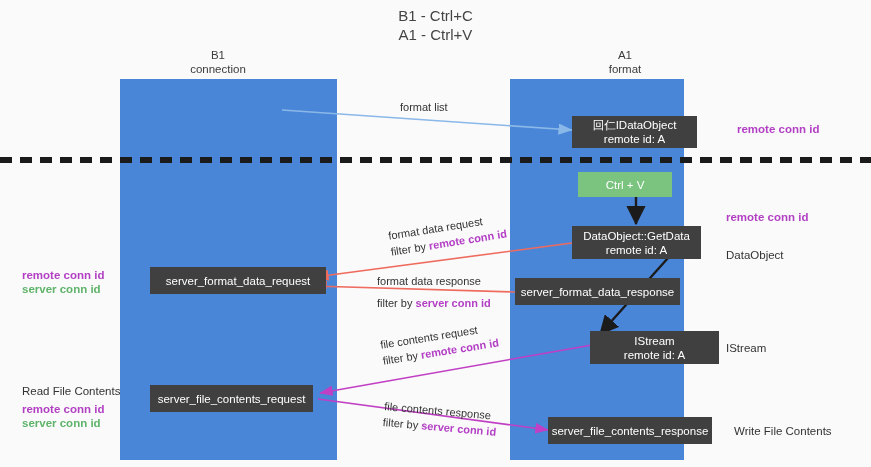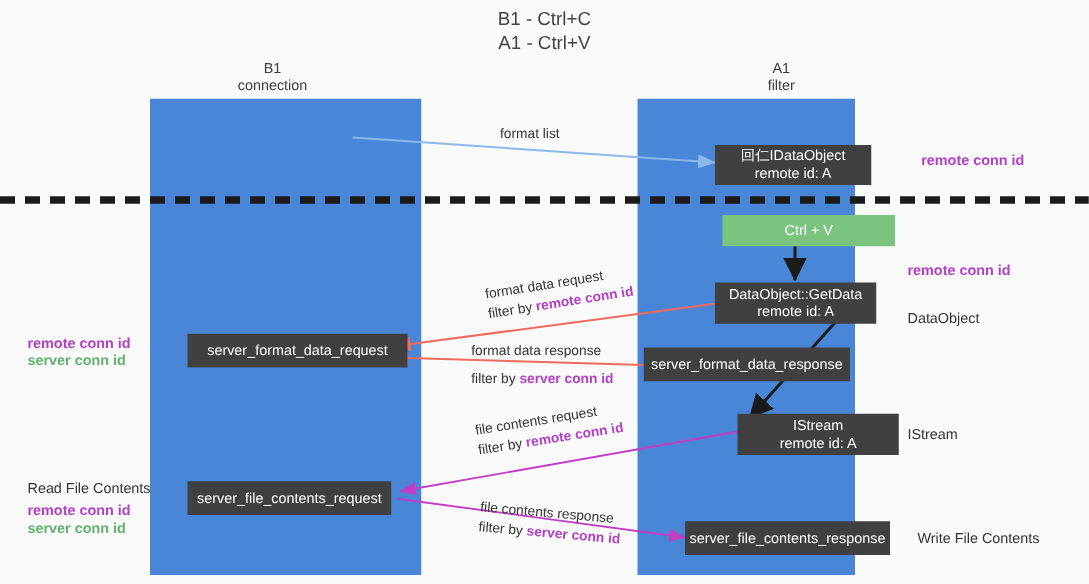--- a/index.html
+++ b/index.html
@@ -109,21 +109,21 @@
 <body>
 
 <div id="stage">
 
   <div class="abs title">B1 - Ctrl+C
 A1 - Ctrl+V</div>
 
   <div class="abs col-head" style="left:148px; top:48px; width:140px;">B1
 connection</div>
   <div class="abs col-head" style="left:555px; top:48px; width:140px;">A1
-filter</div>
+format</div>
 
   <div class="abs lane" style="left:120px; top:79px; width:217px; height:381px;"></div>
   <div class="abs lane" style="left:510px; top:79px; width:174px; height:381px;"></div>
 
   <svg class="overlay" viewBox="0 0 871 467" xmlns="http://www.w3.org/2000/svg">
     <defs>
       <marker id="ah-blue" markerWidth="9" markerHeight="7" refX="8.5" refY="3.5" orient="auto">
         <polygon points="0 0, 9 3.5, 0 7" fill="#8ab8e8"></polygon>
       </marker>
       <marker id="ah-red" markerWidth="9" markerHeight="7" refX="8.5" refY="3.5" orient="auto">
@@ -151,21 +151,21 @@
 
     <line x1="318" y1="399" x2="548" y2="430" stroke="#c13fc4" stroke-width="1.5" marker-end="url(#ah-magenta)"></line>
   </svg>
 
   <div class="abs dashed-sep"></div>
 
 
   <div class="abs box box-orange" style="left:572px; top:116px; width:125px; height:32px;">回仁IDataObject
 remote id: A</div>
 
-  <div class="abs box box-green" style="left:578px; top:172px; width:138px; height:25px;">Ctrl + V</div>
+  <div class="abs box box-green" style="left:578px; top:172px; width:94px; height:25px;">Ctrl + V</div>
 
   <div class="abs box box-orange" style="left:572px; top:226px; width:129px; height:33px;">DataObject::GetData
 remote id: A</div>
 
   <div class="abs box box-orange" style="left:150px; top:267px; width:176px; height:27px;">server_format_data_request</div>
 
   <div class="abs box box-orange" style="left:515px; top:278px; width:165px; height:27px;">server_format_data_response</div>
 
   <div class="abs box box-orange" style="left:590px; top:331px; width:129px; height:33px;">IStream
 remote id: A</div>

